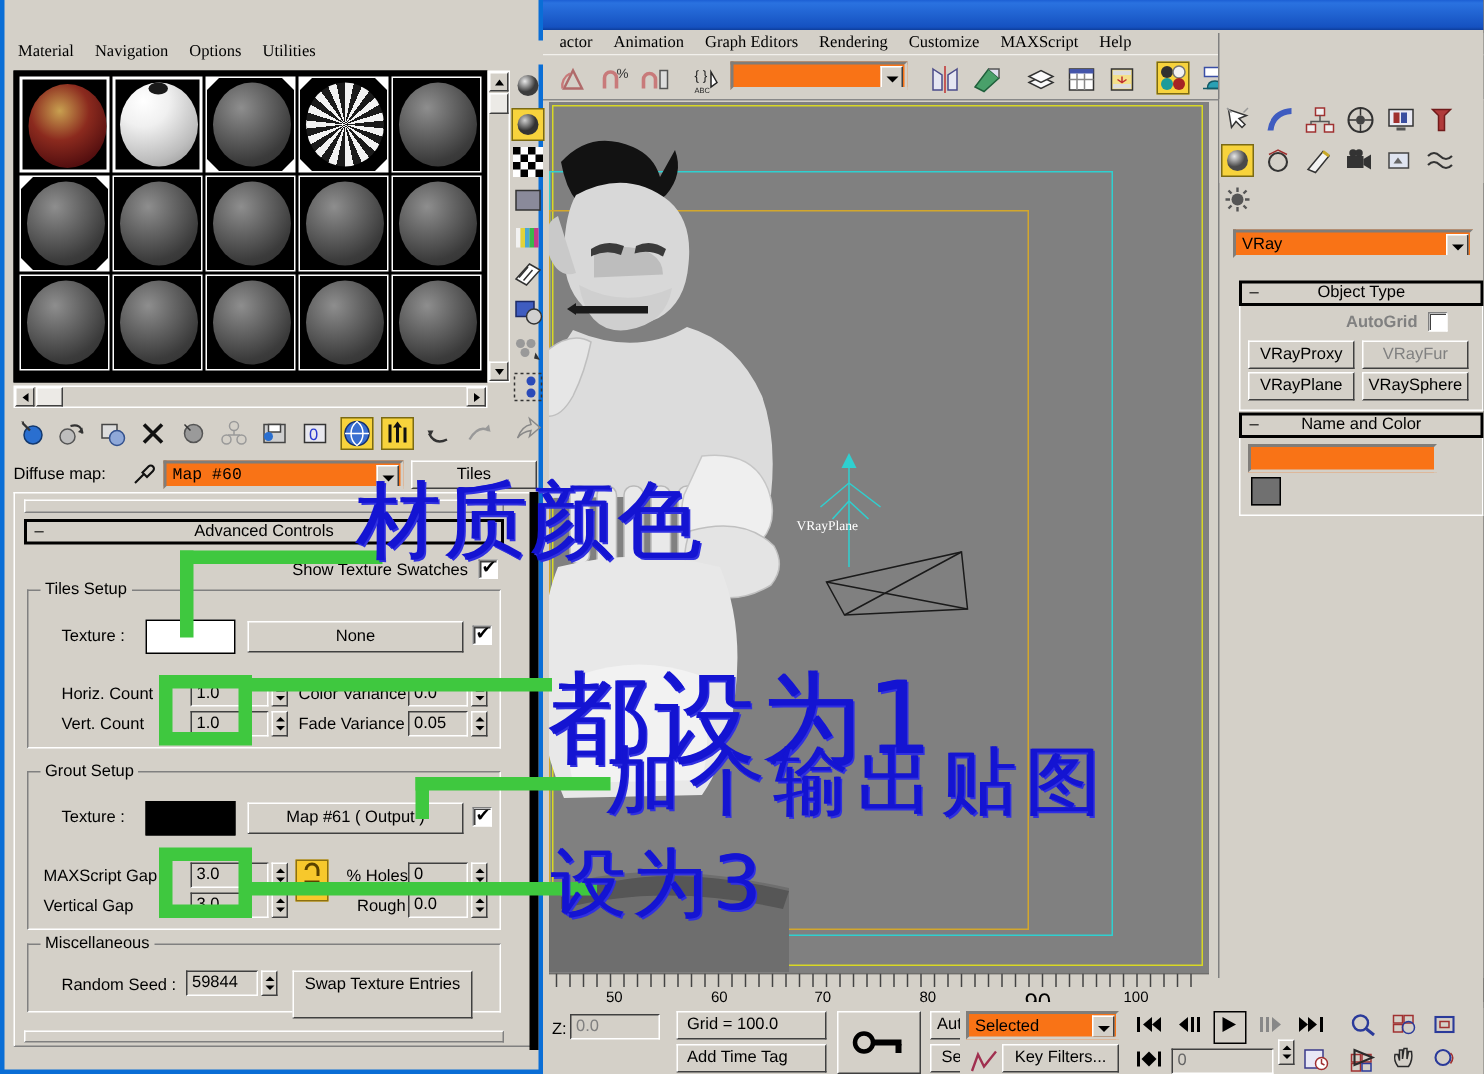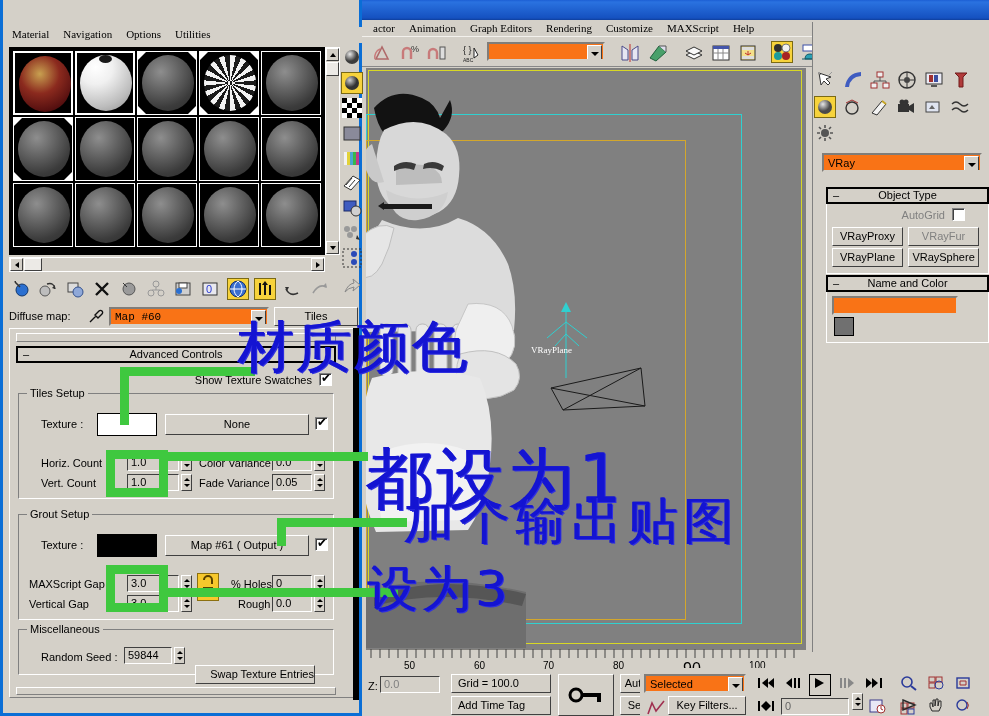--- a/index.html
+++ b/index.html
@@ -632,21 +632,21 @@
           <span class="arw"></span>
         </div>
       </div>
 
       <div class="rollout" style="position:absolute;left:7px;top:160px;width:163px;">
         <div class="rollout-hd">
           <span class="minus">–</span>
           <span>Object Type</span>
         </div>
         <div class="rollout-body">
-          <div style="text-align:right;padding-right:34px;position:relative;height:16px;">
+          <div style="text-align:right;padding-right:34px;position:relative;height:16px;font-weight:bold;">
             <span class="lbl" style="position:absolute;right:38px;top:1px;color:#808080;">AutoGrid</span>
             <span class="chk" style="position:absolute;right:18px;top:0px;"></span>
           </div>
           <div style="margin-top:3px;">
             <span class="maxbtn" style="width:71px;">VRayProxy</span>
             <span class="maxbtn dis" style="width:71px;margin-left:2px;">VRayFur</span>
           </div>
           <div style="margin-top:2px;">
             <span class="maxbtn" style="width:71px;">VRayPlane</span>
             <span class="maxbtn" style="width:71px;margin-left:2px;">VRaySphere</span>
@@ -1014,21 +1014,21 @@
         <span class="lbl" style="left:219px;top:83px;">Rough :</span>
         <span class="spin-field" style="left:253px;top:80px;width:40px;">0.0</span>
         <span class="spin-arrows" style="left:295px;top:80px;"></span>
       </div>
 
       <div class="grp" style="left:8px;top:300px;width:316px;height:46px;">
         <span class="grp-lbl">Miscellaneous</span>
         <span class="lbl" style="left:22px;top:21px;">Random Seed :</span>
         <span class="spin-field" style="left:105px;top:17px;width:48px;">59844</span>
         <span class="spin-arrows" style="left:155px;top:17px;"></span>
-        <span class="maxbtn" style="position:absolute;left:176px;top:35px;width:120px;height:19px;text-align:right;">Swap Texture Entries</span>
+        <span class="maxbtn" style="position:absolute;left:176px;top:17px;width:120px;height:32px;">Swap Texture Entries</span>
       </div>
 
       <div style="position:absolute;left:6px;top:358px;width:320px;height:8px;background:#d4d0c8;border:1px solid #fff;border-right-color:#808080;border-bottom-color:#808080;"></div>
     </div>
 
     <div style="position:absolute;left:350px;top:328px;width:6px;height:372px;background:#000;"></div>
   </div>
 
   <div class="green" style="left:120px;top:367px;width:9px;height:58px;"></div>
   <div class="green" style="left:120px;top:367px;width:135px;height:9px;"></div>

